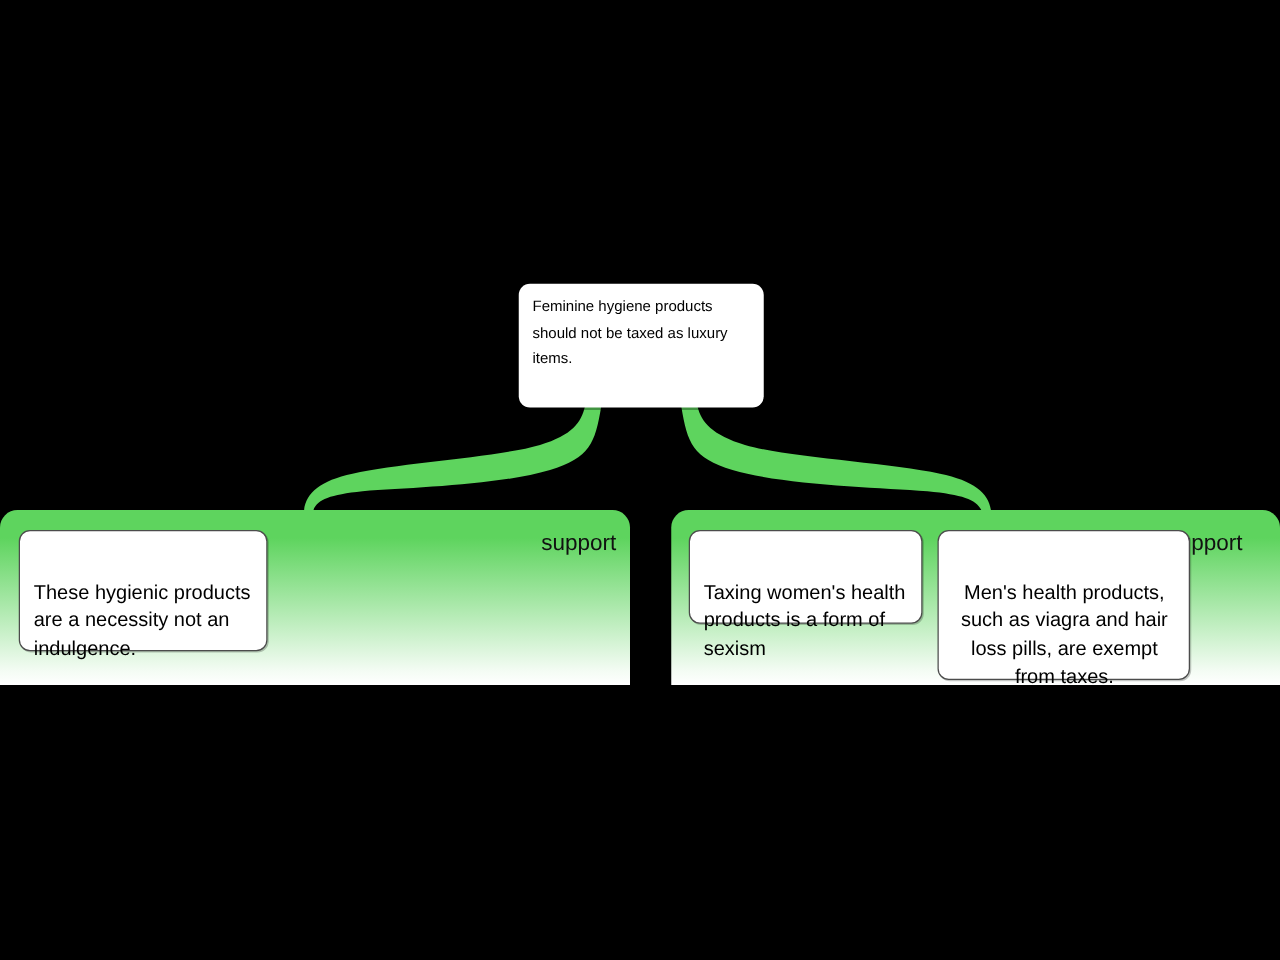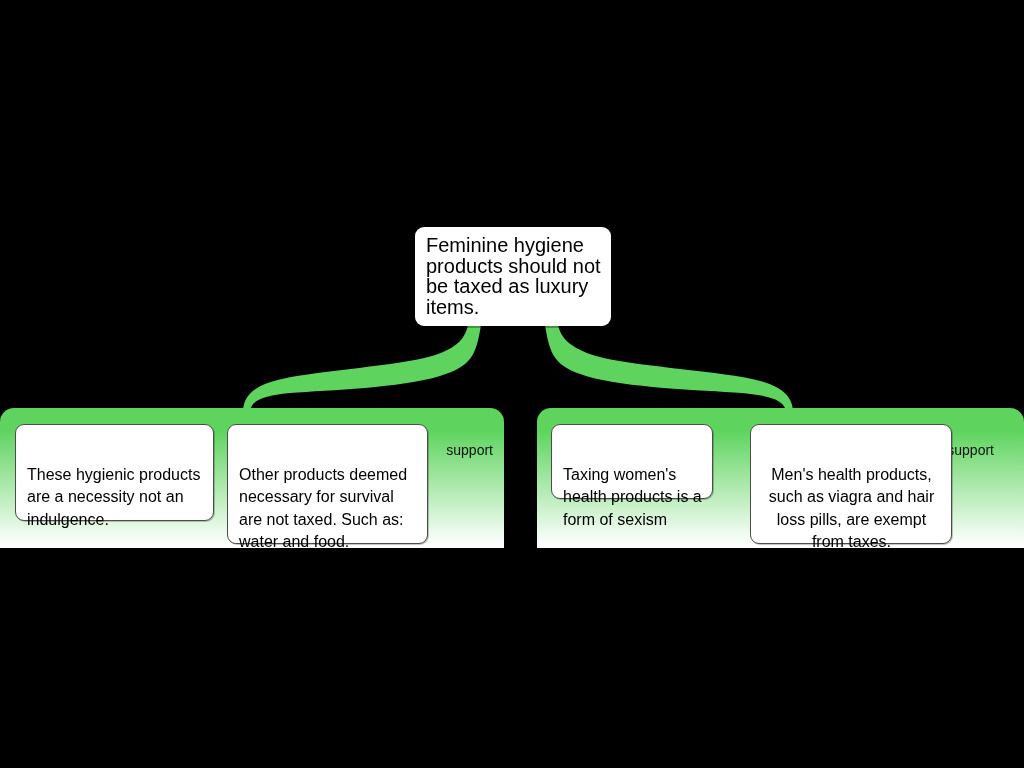--- a/index.html
+++ b/index.html
@@ -33,41 +33,41 @@
     top: 227px;
     width: 196px;
     height: 99px;
     background: #ffffff;
     border-radius: 9px;
     box-shadow: 2px 2px 0 rgba(0,0,0,0.30);
     box-sizing: border-box;
     padding: 8px 10px 6px 11px;
   }
   .root-node .txt {
-    font-size: 20px;
+    font-size: 12px;
     line-height: 20.5px;
     color: #000000;
     white-space: pre-line;
   }
 
   
   .group {
     position: absolute;
     top: 408px;
     height: 140px;
     border-radius: 14px 14px 0 0;
     background: linear-gradient(to bottom, #5ed45e 0%, #5ed45e 16%, #b9ecb9 62%, #f4fcf4 92%, #ffffff 100%);
   }
   .group.left  { left: 0px;   width: 504px; }
   .group.right { left: 537px; width: 487px; }
 
   .group-label {
     position: absolute;
-    top: 34px;
-    font-size: 14px;
+    top: 18px;
+    font-size: 18px;
     line-height: 16px;
     color: #111111;
   }
   .group.left  .group-label { right: 11px; }
   .group.right .group-label { right: 30px; }
 
   
   .leaf {
     position: absolute;
     background: #ffffff;
@@ -82,21 +82,21 @@
     line-height: 22.3px;
     color: #000000;
     white-space: pre-line;
     margin-top: 32px;
   }
 
   
   #leaf-0 { left: 15px;  top: 424px; width: 199px; height: 97px; }
   #leaf-1 { left: 227px; top: 424px; width: 201px; height: 120px; }
   
-  #leaf-2 { left: 551px; top: 424px; width: 162px; height: 75px; }
+  #leaf-2 { left: 551px; top: 424px; width: 187px; height: 75px; }
   #leaf-3 { left: 750px; top: 424px; width: 202px; height: 120px; text-align: center; }
 </style>
 </head>
 <body>
 
 <div id="canvas">
 
   <svg id="edges" viewBox="0 0 1024 768" width="1024" height="768">
 
     <path fill="#5ed45e" d="M 481 325
@@ -127,23 +127,20 @@
   </div>
 
   <div class="group left">
     <div class="group-label">support</div>
   </div>
 
   <div class="leaf" id="leaf-0">
     <div class="txt">These hygienic products are a necessity not an indulgence.</div>
   </div>
 
-  <div class="leaf" id="leaf-1">
-    <div class="txt">Other products deemed necessary for survival are not taxed. Such as: water and food.</div>
-  </div>
 
   <div class="group right">
     <div class="group-label">support</div>
   </div>
 
   <div class="leaf" id="leaf-2">
     <div class="txt">Taxing women's health products is a form of sexism</div>
   </div>
 
   <div class="leaf" id="leaf-3">

